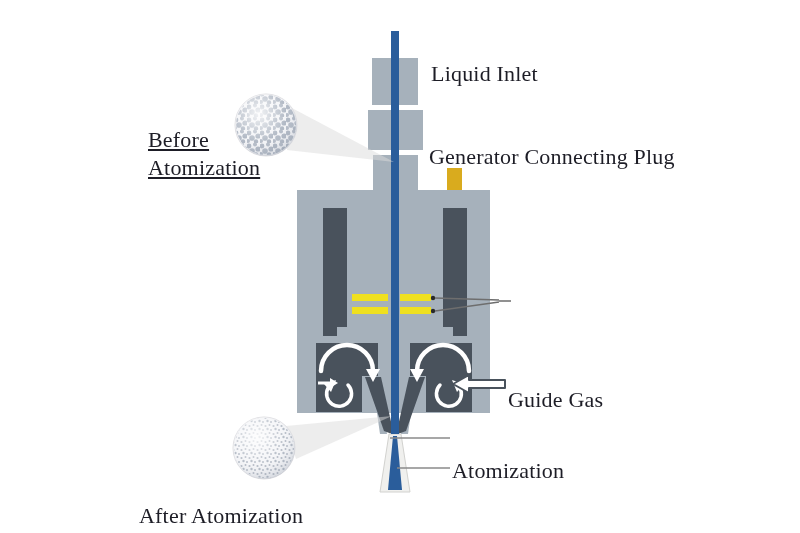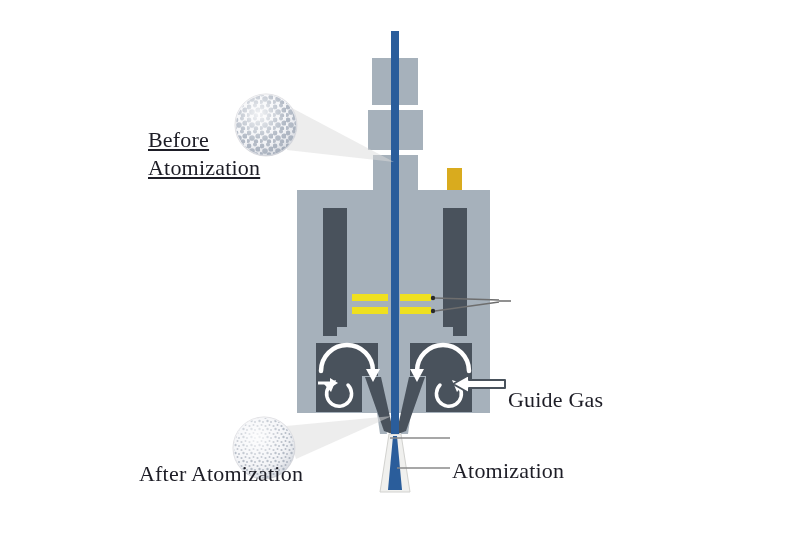--- a/index.html
+++ b/index.html
@@ -111,22 +111,24 @@
       <circle cx="266" cy="125" r="30" fill="url(#stippleCoarse)"></circle>
       <circle cx="266" cy="125" r="31" fill="url(#ballShade)"></circle>
     </g>
     <g>
       <circle cx="264" cy="448" r="31" stroke="#dedee2" stroke-width="1" fill="#f2f3f6"></circle>
       <circle cx="264" cy="448" r="30" fill="url(#stippleFine)"></circle>
       <circle cx="264" cy="448" r="31" fill="url(#ballShade)"></circle>
     </g>
   </svg>
 
+  <div class="lbl" style="left:431px;top:60px;">Liquid Inlet</div>
+  <div class="lbl" style="left:429px;top:143px;">Generator Connecting Plug</div>
   <div class="lbl" style="left:508px;top:370px;margin-top:16px;">Guide Gas</div>
   <div class="lbl" style="left:452px;top:457px;">Atomization</div>
 
   <div class="lbl" style="left:148px;top:126px;text-decoration:underline;">
     <div>Before</div>
     <div>Atomization</div>
   </div>
-  <div class="lbl" style="left:139px;top:460px;">After Atomization</div>
+  <div class="lbl" style="left:139px;top:502px;">After Atomization</div>
 
 </div>
 
 </body></html>

